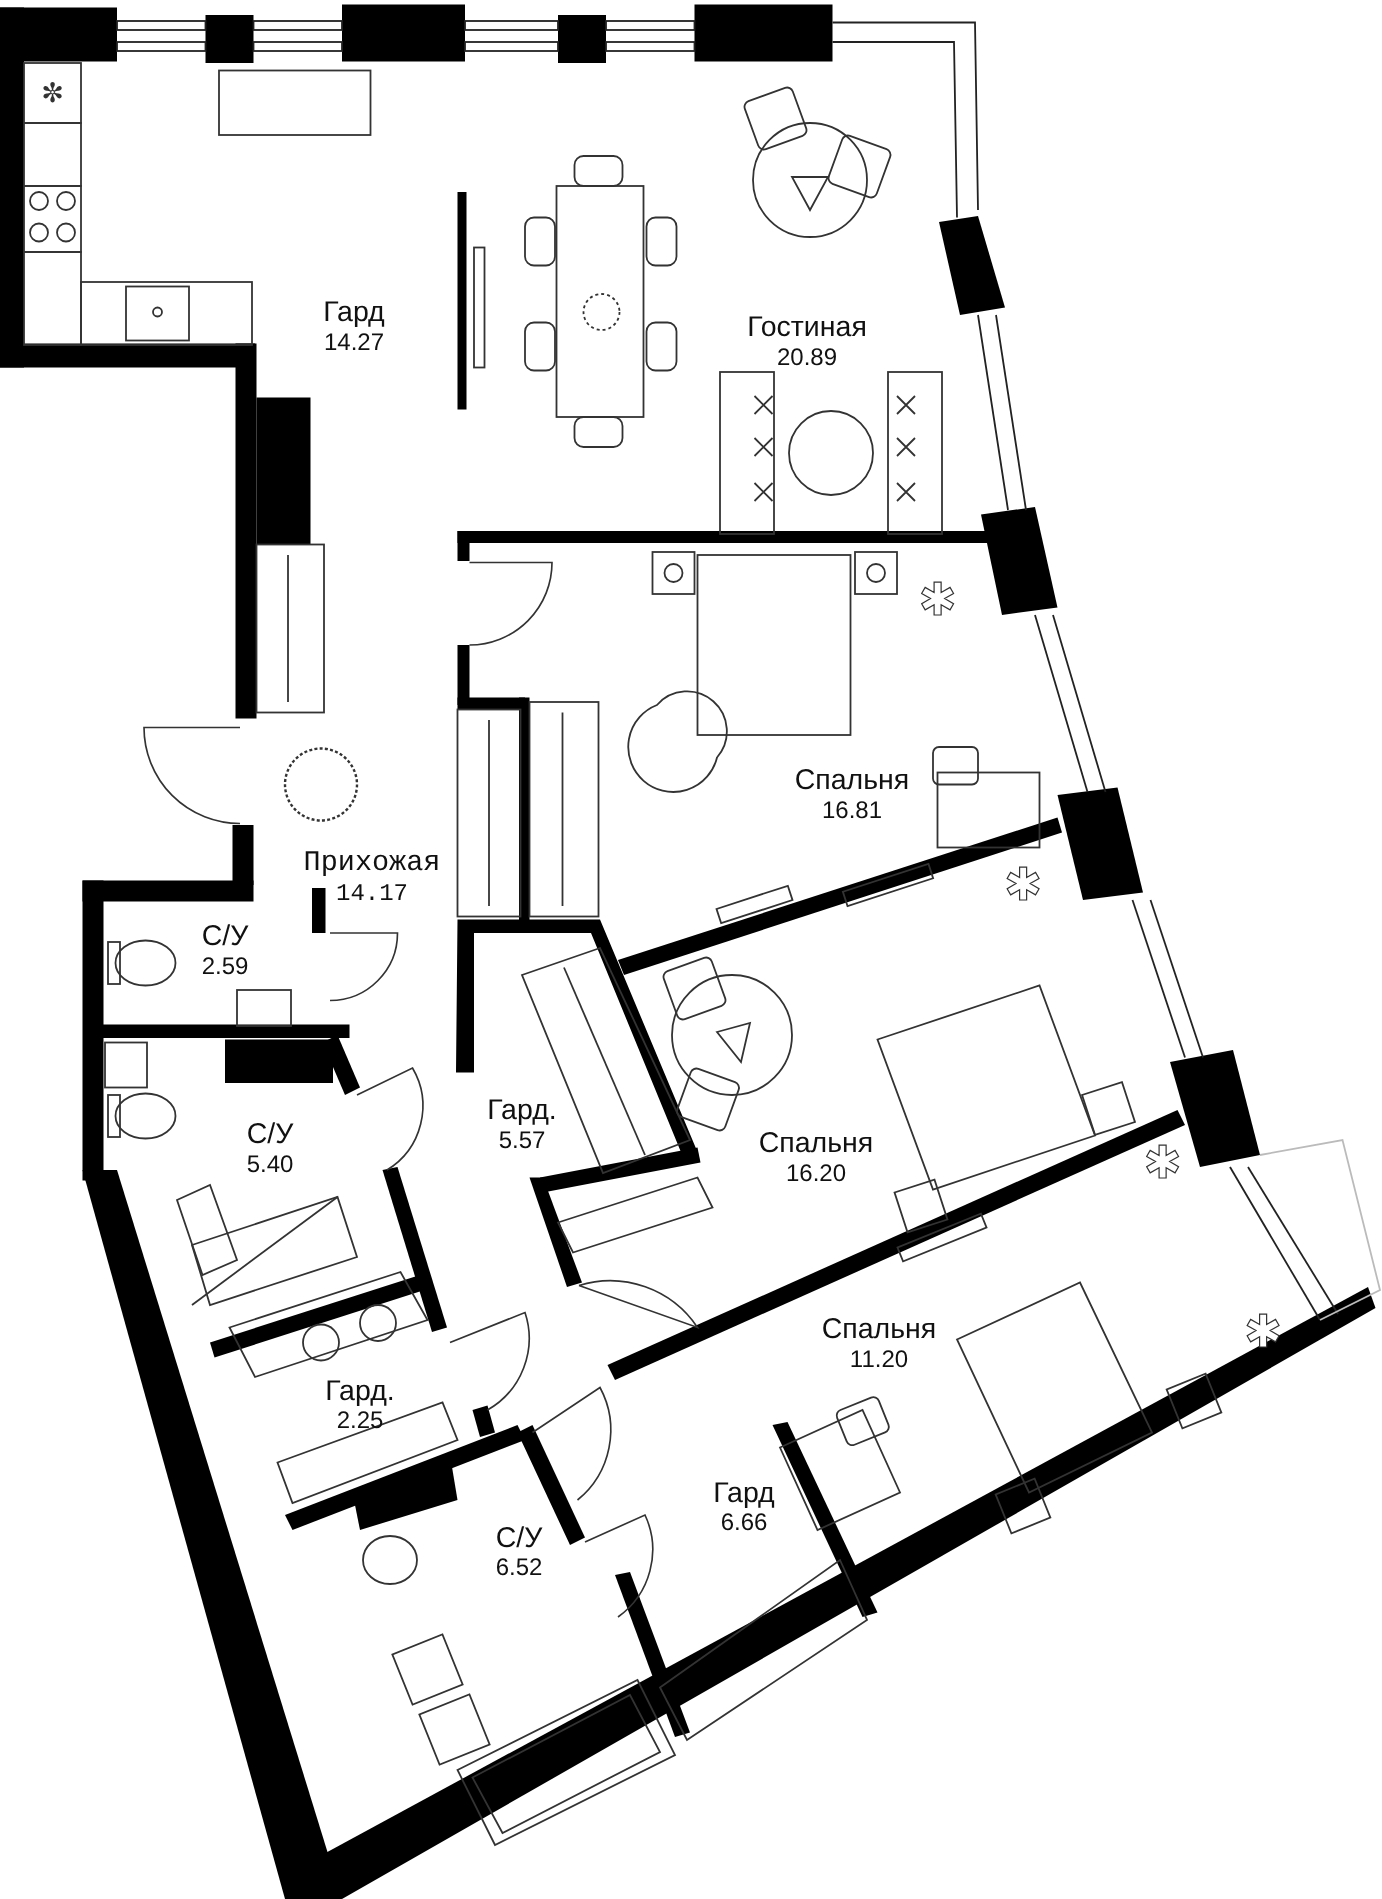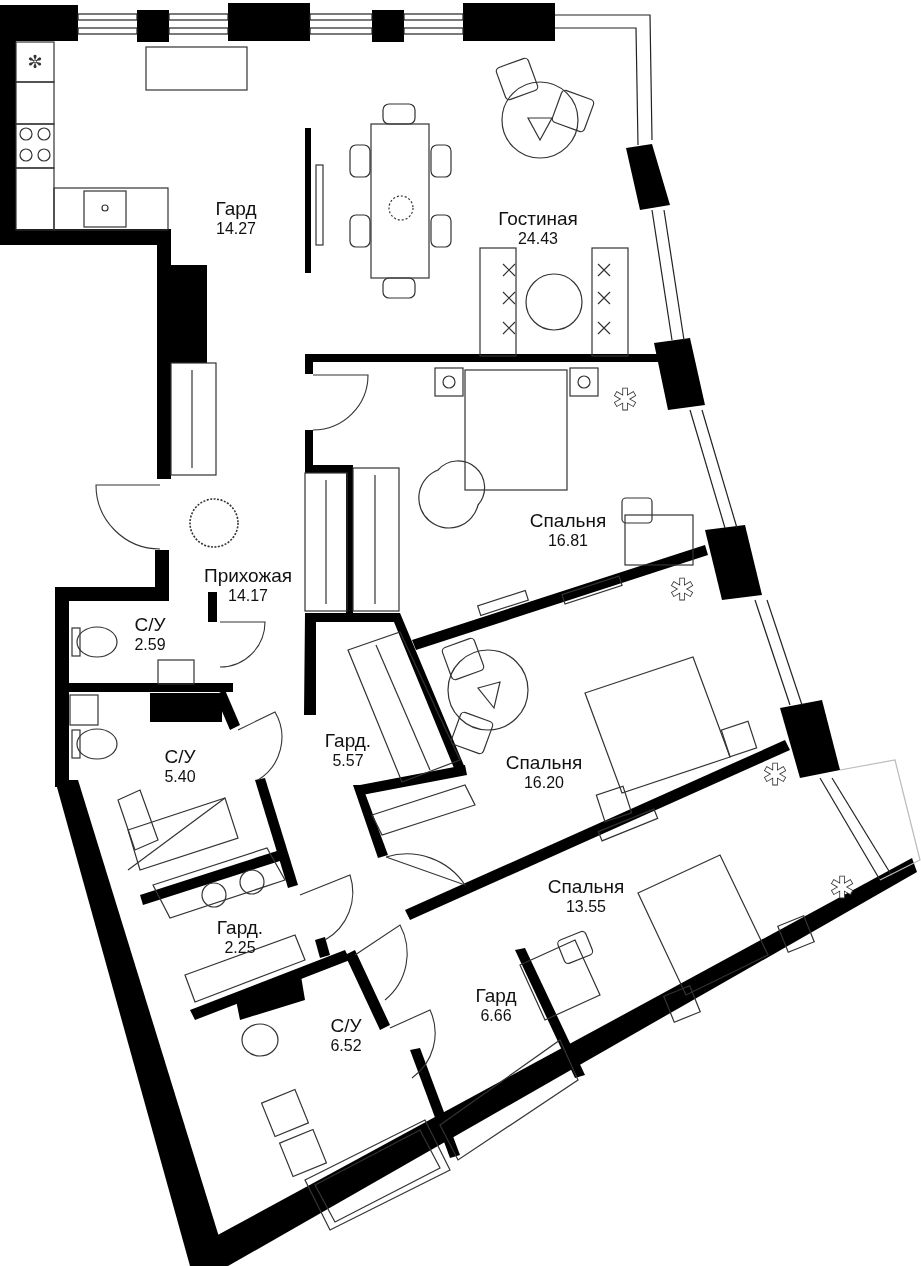--- a/index.html
+++ b/index.html
@@ -221,27 +221,27 @@
   </g>
 </svg>
 
 <div id="labels">
     <div class="label" style="left: 236px; top: 198px;">
       <span class="name">Гард</span>
       <span class="area">14.27</span>
     </div>
     <div class="label" style="left: 538px; top: 184px; margin-top: 24px;">
       <span class="name">Гостиная</span>
-      <span class="area">24.43</span>
+      <span class="area">20.89</span>
     </div>
     <div class="label" style="left: 568px; top: 510px;">
       <span class="name">Спальня</span>
       <span class="area">16.81</span>
     </div>
-    <div class="label" style="left: 248px; top: 565px;">
+    <div class="label" style="left: 248px; top: 565px; font-family: Liberation Mono, monospace;">
       <span class="name">Прихожая</span>
       <span class="area">14.17</span>
     </div>
     <div class="label" style="left: 150px; top: 614px;">
       <span class="name">С/У</span>
       <span class="area">2.59</span>
     </div>
     <div class="label" style="left: 348px; top: 730px;">
       <span class="name">Гард.</span>
       <span class="area">5.57</span>
@@ -249,21 +249,21 @@
     <div class="label" style="left: 544px; top: 752px;">
       <span class="name">Спальня</span>
       <span class="area">16.20</span>
     </div>
     <div class="label" style="left: 180px; top: 746px;">
       <span class="name">С/У</span>
       <span class="area">5.40</span>
     </div>
     <div class="label" style="left: 586px; top: 876px;">
       <span class="name">Спальня</span>
-      <span class="area">13.55</span>
+      <span class="area">11.20</span>
     </div>
     <div class="label" style="left: 240px; top: 917px;">
       <span class="name">Гард.</span>
       <span class="area">2.25</span>
     </div>
     <div class="label" style="left: 496px; top: 985px;">
       <span class="name">Гард</span>
       <span class="area">6.66</span>
     </div>
     <div class="label" style="left: 346px; top: 1015px;">

